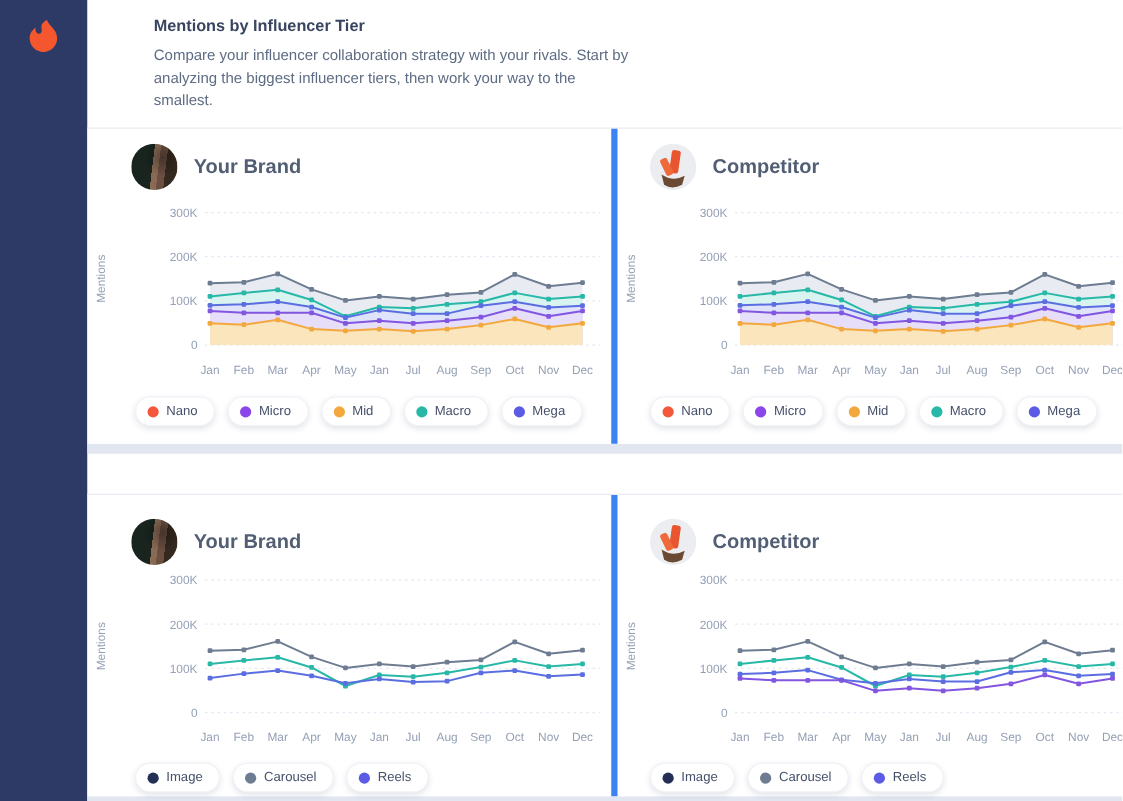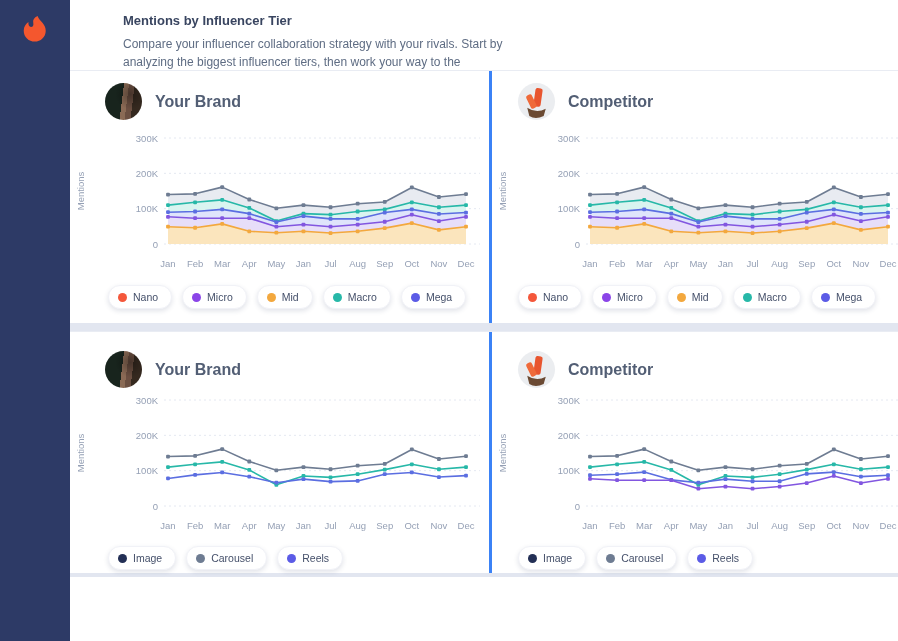--- a/index.html
+++ b/index.html
@@ -14,25 +14,25 @@
   
   .main { width:828px; height:641px; background:#ffffff; }
 
   .section-header { padding-left:53px; }
   .section-header.first { height:70px; padding-top:13px; }
   .section-header.second { height:64px; padding-top:8px; }
   .section-title { font-size:13px; font-weight:700; color:#394560; margin-bottom:7px; }
   .section-sub { font-size:12px; color:#5e6c83; line-height:1.5; max-width:382px; }
 
   
-  .card { background:#fff; border-top:1px solid #e9ecf3; display:flex; position:relative; }
+  .card { background:#fff; border-top:1px solid #e9ecf3; display:flex; position:relative;margin-top:32px; }
   .card.tiers { height:253px; }
   .card.content { height:242px; }
   .panel { width:419px; position:relative; flex:none; }
-  .panel.right { border-left:3px solid #3b82f6; width:352px; }
+  .panel.right { border-left:5px solid #3b82f6; width:352px; }
 
   .panel-header { position:absolute; top:12px; left:35px; display:flex; align-items:center; gap:13px; }
   .panel.right .panel-header { left:26px; }
   .card.content .panel-header { top:19px; }
 
   .avatar { width:37px; height:37px; border-radius:50%; flex:none; overflow:hidden; }
   .avatar-brand { background:
       radial-gradient(circle at 68% 30%, rgba(0,0,0,.35), transparent 42%),
       linear-gradient(97deg, #18241d 0 46%, #8a6a55 46% 58%, #6b4f41 58% 72%, #35291f 72%); }
   .avatar-competitor { background:#ebedf0; display:flex; align-items:center; justify-content:center; }

